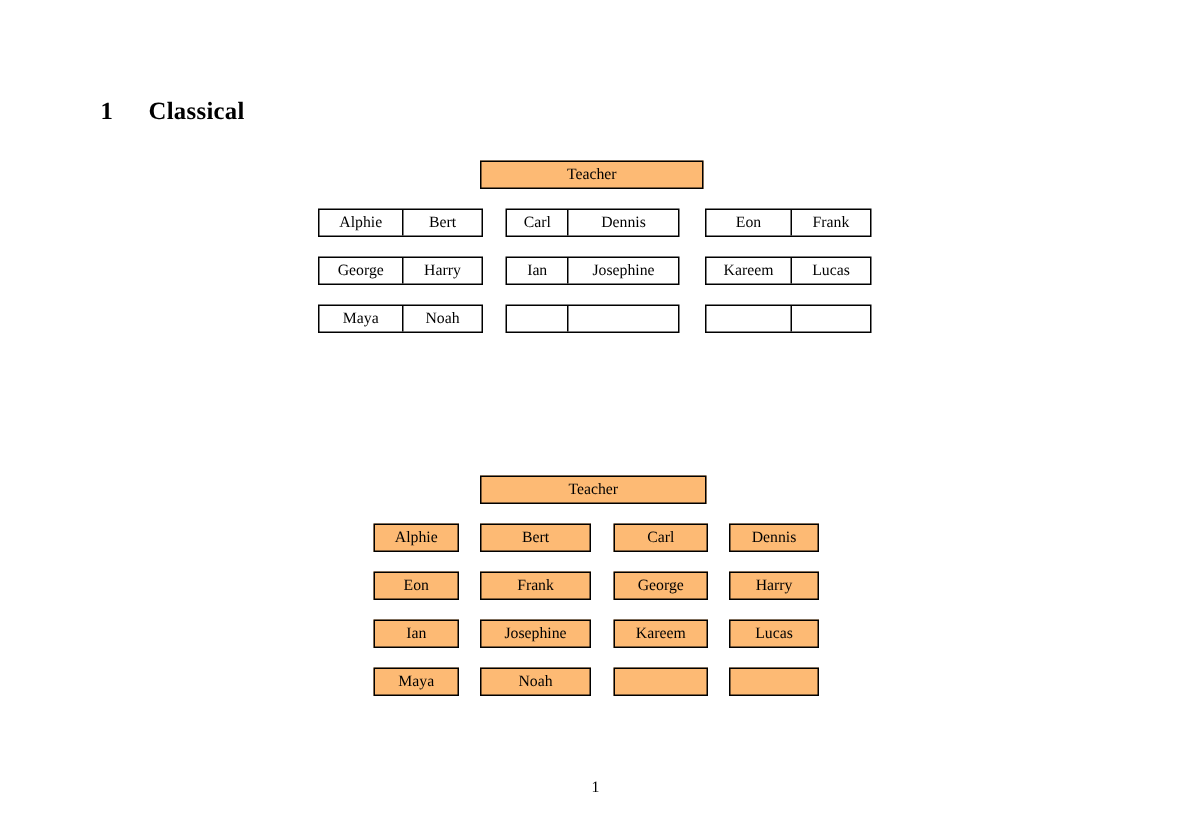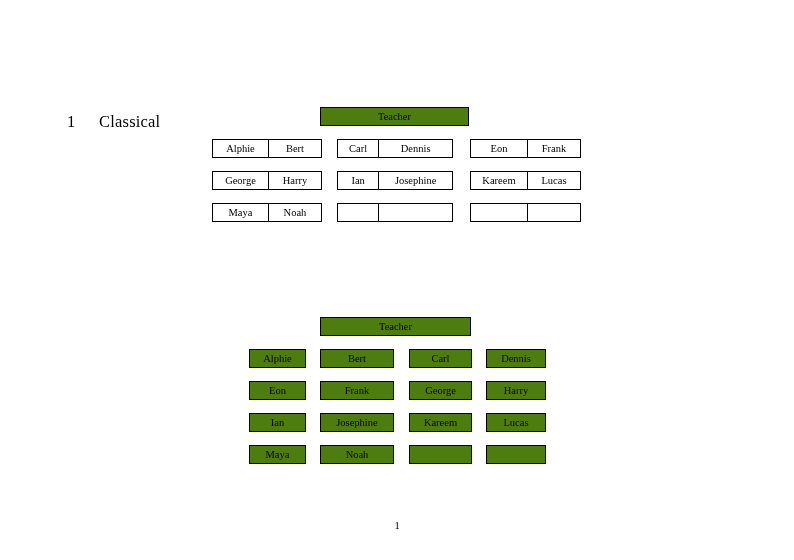--- a/index.html
+++ b/index.html
@@ -17,39 +17,38 @@
   }
 
   .page {
     position: absolute;
     inset: 0;
   }
 
   
   .section-heading {
     position: absolute;
-    font-weight: normal;
+    font-weight: bold;
     font-size: 16.5px;
     letter-spacing: 0.2px;
     white-space: nowrap;
-    margin-top: 48px;
   }
   .section-heading .sec-num {
     display: inline-block;
     width: 32px;
   }
   #sec1-heading { left: 67px; top: 64px; }
   #sec2-heading { left: 67px; top: 275px; }
 
   
   .box {
     position: absolute;
     box-sizing: border-box;
     border: 1px solid #000000;
-    background: #4d7c0f;
+    background: #fdba74;
     font-size: 10.5px;
     line-height: 17px;
     height: 19px;
     text-align: center;
     white-space: nowrap;
     overflow: hidden;
   }
 
   .teacher-box {
     height: 19px;

